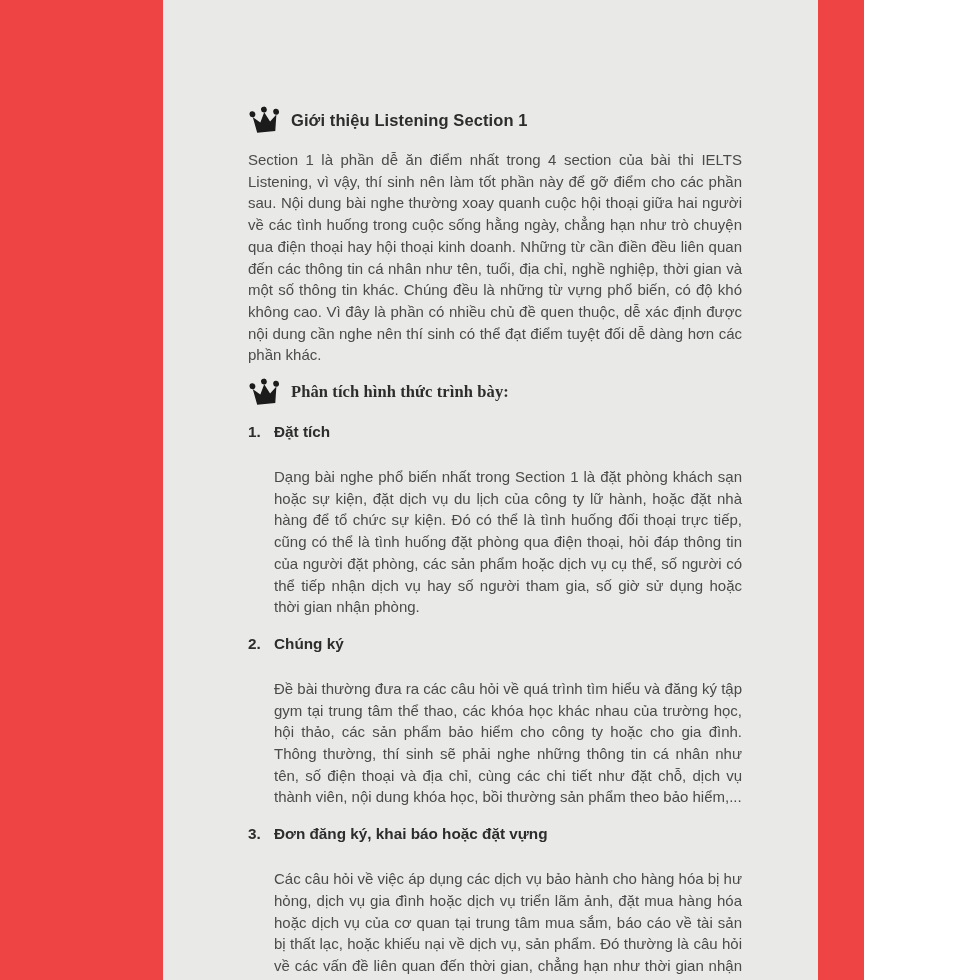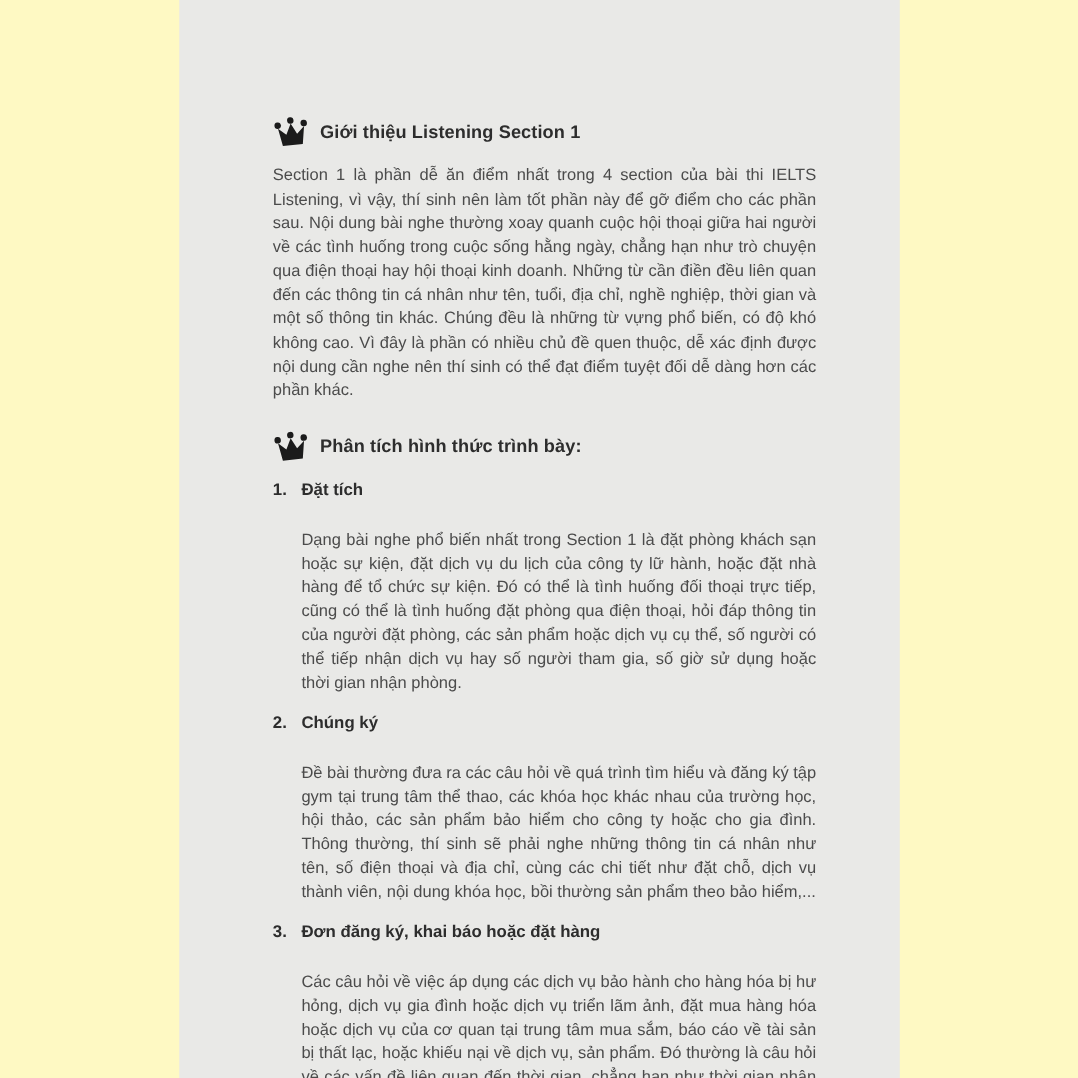--- a/index.html
+++ b/index.html
@@ -6,23 +6,23 @@
     margin: 0;
     padding: 0;
     width: 980px;
     height: 980px;
     background: #ffffff;
     font-family: "Liberation Sans", "DejaVu Sans", sans-serif;
     overflow: hidden;
   }
   .photo-canvas {
     position: relative;
-    width: 980px;
+    width: 864px;
     height: 980px;
-    background: #fef9c3;
+    background: #ef4444;
   }
   .book-page {
     position: absolute;
     left: 163px;
     top: 0;
     width: 655px;
     height: 980px;
     background: #e9e9e7;
   }
   .page-content {
@@ -47,21 +47,21 @@
     transform: rotate(-6deg);
   }
   .heading .crown svg { width: 100%; height: 100%; }
   .para {
     margin: 15px 0 0 0;
     font-size: 15px;
     line-height: 21.7px;
     text-align: justify;
     color: #4b4b4b;
   }
-  .heading-2 { margin-top: 26px; }
+  .heading-2 { margin-top: 12px; font-family: Liberation Serif, serif; }
   .numbered-item { margin-top: 17px; }
   .numbered-title {
     display: flex;
     font-size: 15.3px;
     font-weight: bold;
     color: #2d2d2d;
   }
   .numbered-title .num {
     flex: 0 0 26px;
   }
@@ -115,20 +115,20 @@
         <div class="numbered-title">
           <span class="num">2.</span>
           <span>Chúng ký</span>
         </div>
         <p class="para">Đề bài thường đưa ra các câu hỏi về quá trình tìm hiểu và đăng ký tập gym tại trung tâm thể thao, các khóa học khác nhau của trường học, hội thảo, các sản phẩm bảo hiểm cho công ty hoặc cho gia đình. Thông thường, thí sinh sẽ phải nghe những thông tin cá nhân như tên, số điện thoại và địa chỉ, cùng các chi tiết như đặt chỗ, dịch vụ thành viên, nội dung khóa học, bồi thường sản phẩm theo bảo hiểm,...</p>
       </div>
 
       <div class="numbered-item">
         <div class="numbered-title">
           <span class="num">3.</span>
-          <span>Đơn đăng ký, khai báo hoặc đặt hàng</span>
+          <span>Đơn đăng ký, khai báo hoặc đặt vựng</span>
         </div>
         <p class="para">Các câu hỏi về việc áp dụng các dịch vụ bảo hành cho hàng hóa bị hư hỏng, dịch vụ gia đình hoặc dịch vụ triển lãm ảnh, đặt mua hàng hóa hoặc dịch vụ của cơ quan tại trung tâm mua sắm, báo cáo về tài sản bị thất lạc, hoặc khiếu nại về dịch vụ, sản phẩm. Đó thường là câu hỏi về các vấn đề liên quan đến thời gian, chẳng hạn như thời gian nhận dịch vụ và thời gian nhận đơn đặt</p>
       </div>
 
     </div>
   </div>
 </div>
 
 </body></html>

